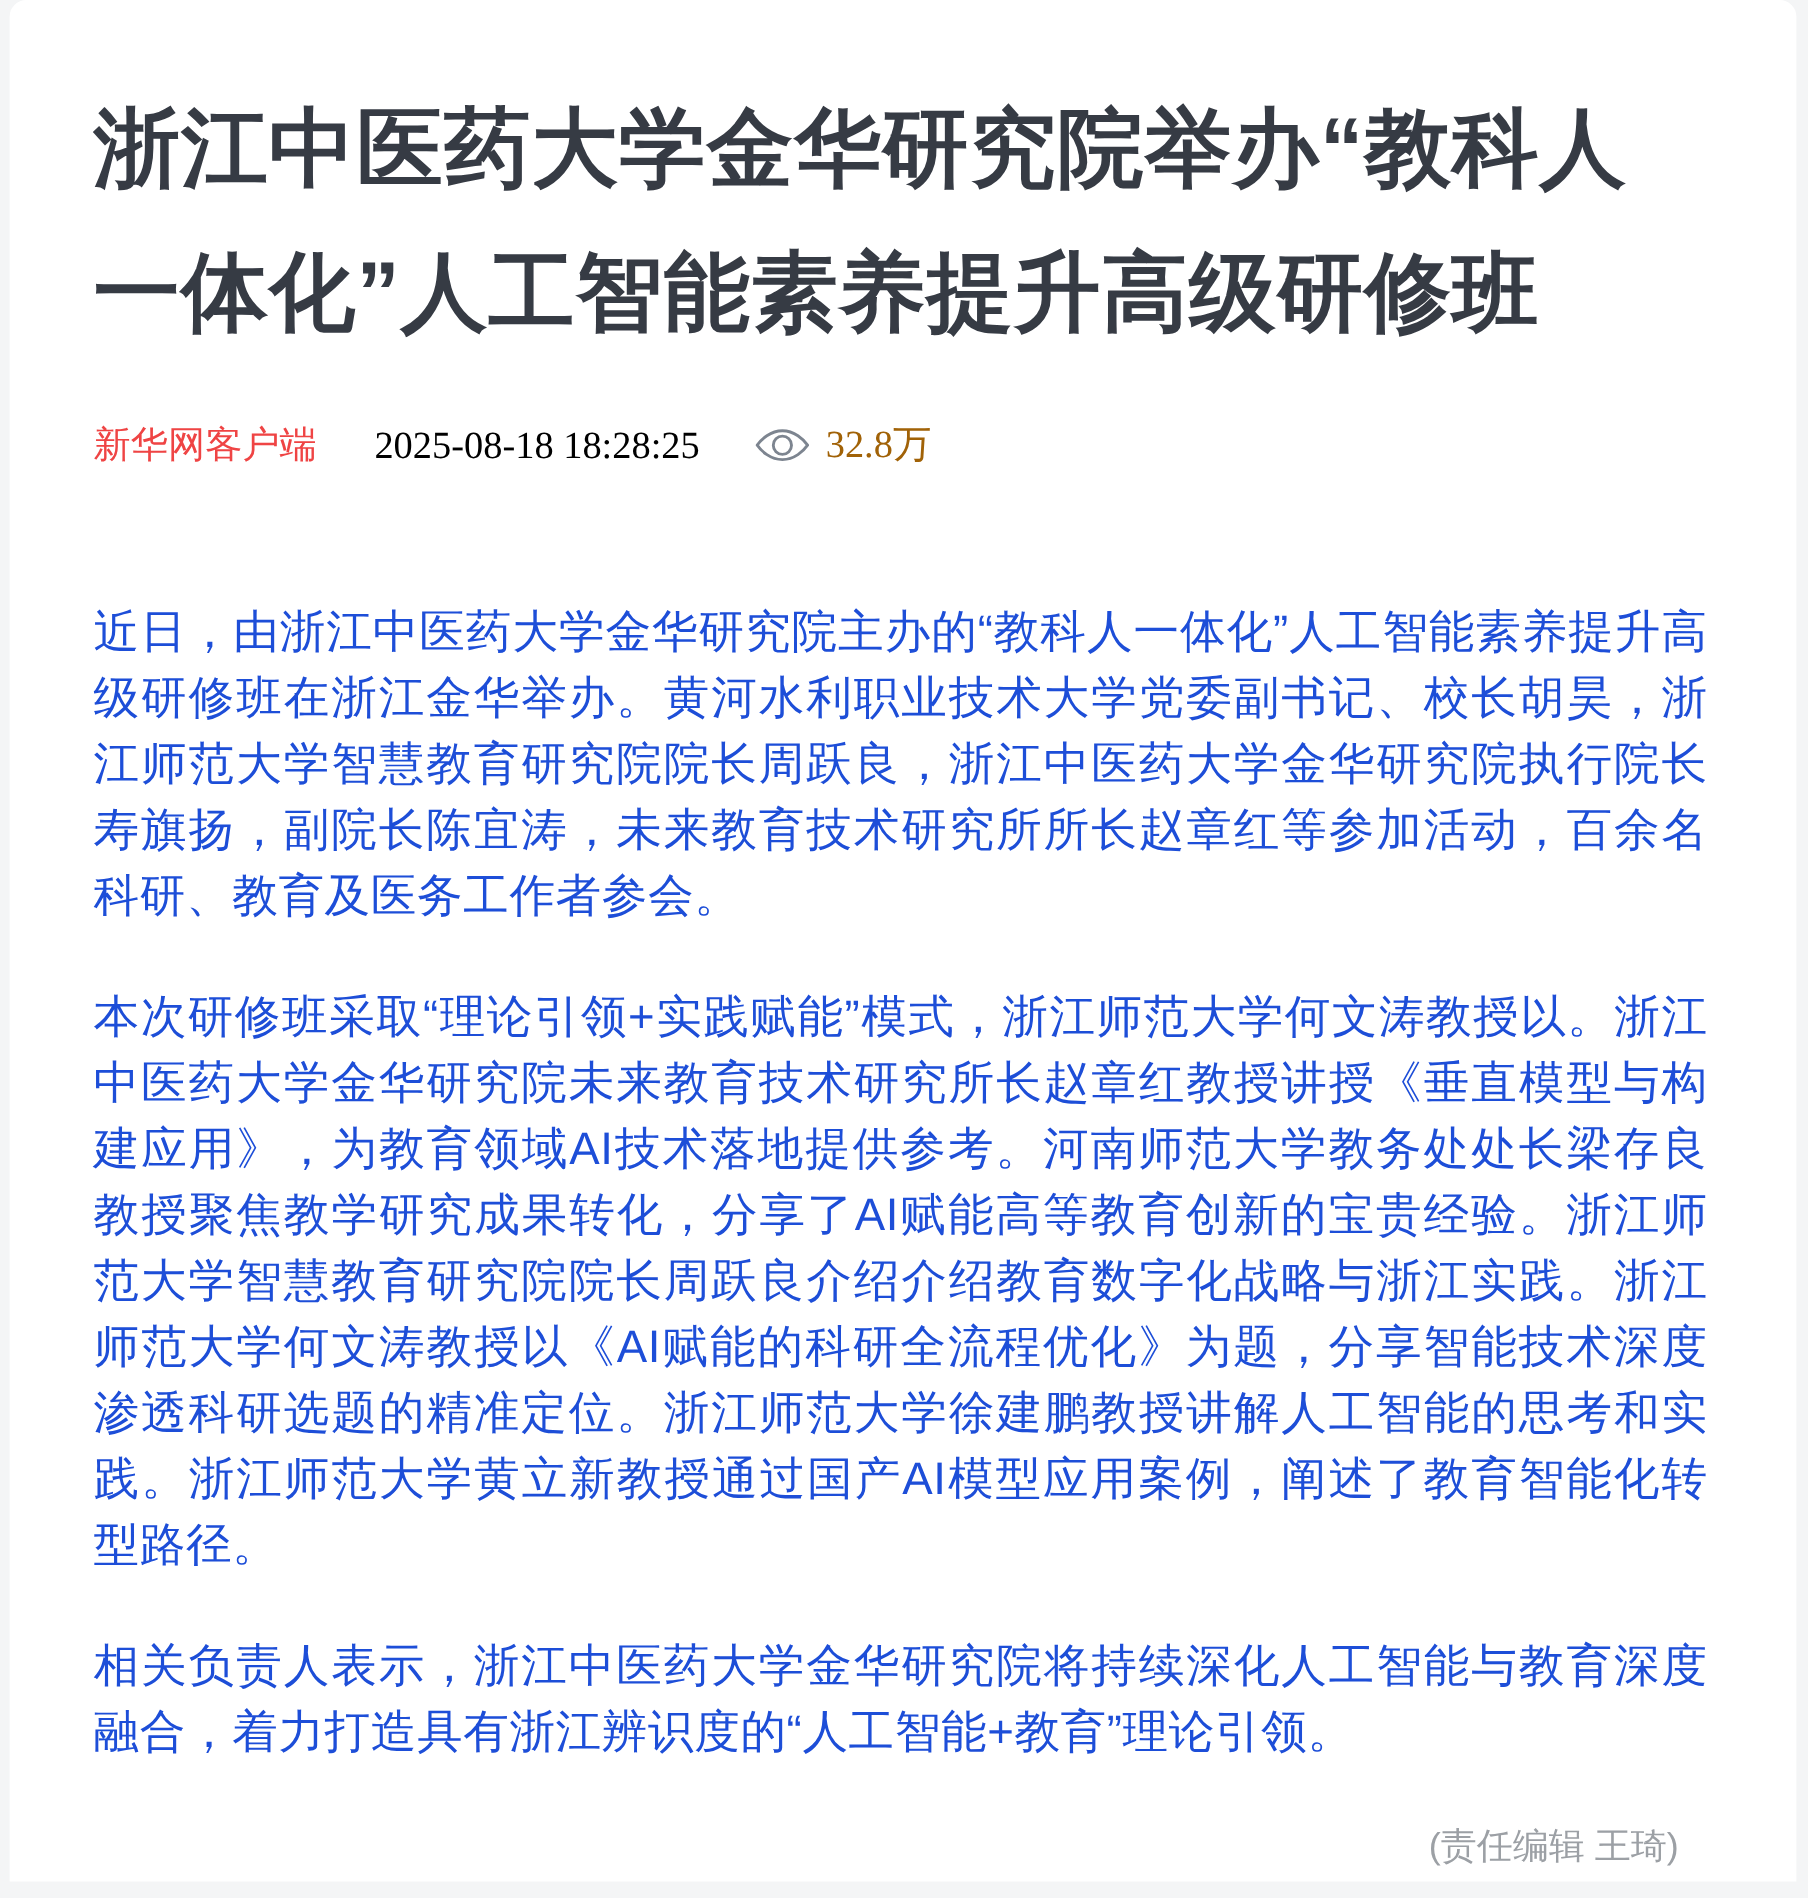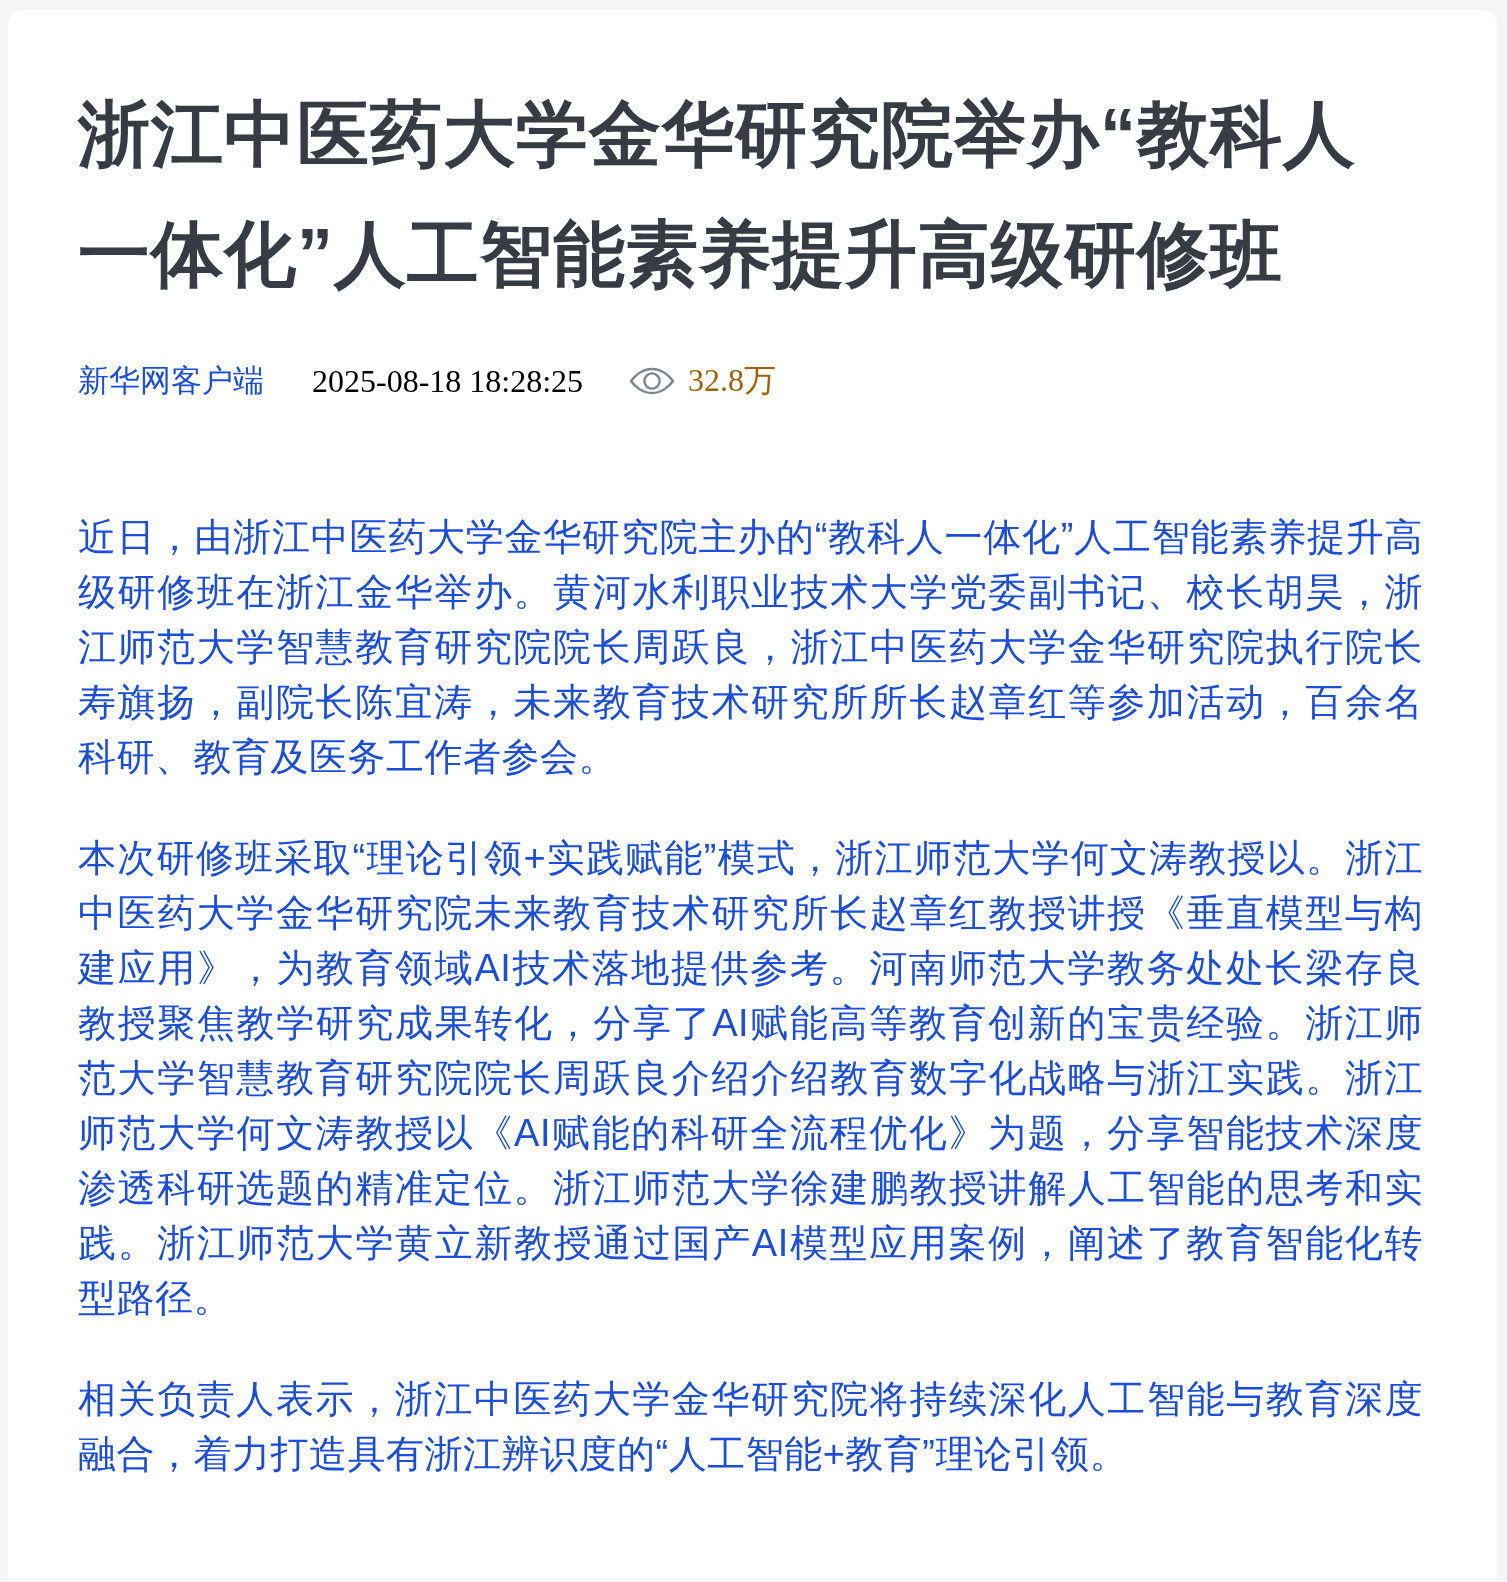--- a/index.html
+++ b/index.html
@@ -10,21 +10,21 @@
     width: 1507px;
     height: 1582px;
     background: #f4f5f6;
     overflow: hidden;
     font-family: "Liberation Sans", sans-serif;
     position: relative;
   }
   .card {
     position: absolute;
     left: 8px;
-    top: 10px;
+    top: 0;
     width: 1489px;
     height: 1568px;
     background: #ffffff;
     border-radius: 14px 14px 0 0;
     box-sizing: border-box;
     padding: 64px 74px 0 70px;
   }
   .article-title {
     margin: 0;
     font-size: 72px;
@@ -34,21 +34,21 @@
     letter-spacing: 1px;
   }
   .meta-row {
     margin-top: 46px;
     display: flex;
     align-items: center;
     height: 42px;
   }
   .meta-source {
     font-size: 31px;
-    color: #1d4ed8;
+    color: #ef4444;
   }
   .meta-time {
     margin-left: 48px;
     font-family: "Liberation Serif", serif;
     font-size: 32px;
     color: #000000;
   }
   .meta-views {
     margin-left: 46px;
     display: flex;
@@ -100,14 +100,15 @@
       <span class="views-count">32.8万</span>
     </span>
   </div>
 
   <div class="article-body">
     <p>近日，由浙江中医药大学金华研究院主办的“教科人一体化”人工智能素养提升高级研修班在浙江金华举办。黄河水利职业技术大学党委副书记、校长胡昊，浙江师范大学智慧教育研究院院长周跃良，浙江中医药大学金华研究院执行院长寿旗扬，副院长陈宜涛，未来教育技术研究所所长赵章红等参加活动，百余名科研、教育及医务工作者参会。</p>
     <p>本次研修班采取“理论引领+实践赋能”模式，浙江师范大学何文涛教授以。浙江中医药大学金华研究院未来教育技术研究所长赵章红教授讲授《垂直模型与构建应用》，为教育领域AI技术落地提供参考。河南师范大学教务处处长梁存良教授聚焦教学研究成果转化，分享了AI赋能高等教育创新的宝贵经验。浙江师范大学智慧教育研究院院长周跃良介绍介绍教育数字化战略与浙江实践。浙江师范大学何文涛教授以《AI赋能的科研全流程优化》为题，分享智能技术深度渗透科研选题的精准定位。浙江师范大学徐建鹏教授讲解人工智能的思考和实践。浙江师范大学黄立新教授通过国产AI模型应用案例，阐述了教育智能化转型路径。</p>
     <p>相关负责人表示，浙江中医药大学金华研究院将持续深化人工智能与教育深度融合，着力打造具有浙江辨识度的“人工智能+教育”理论引领。</p>
   </div>
 
+  <div class="editor-note">(责任编辑 王琦)</div>
 
 </div>
 
 </body></html>

